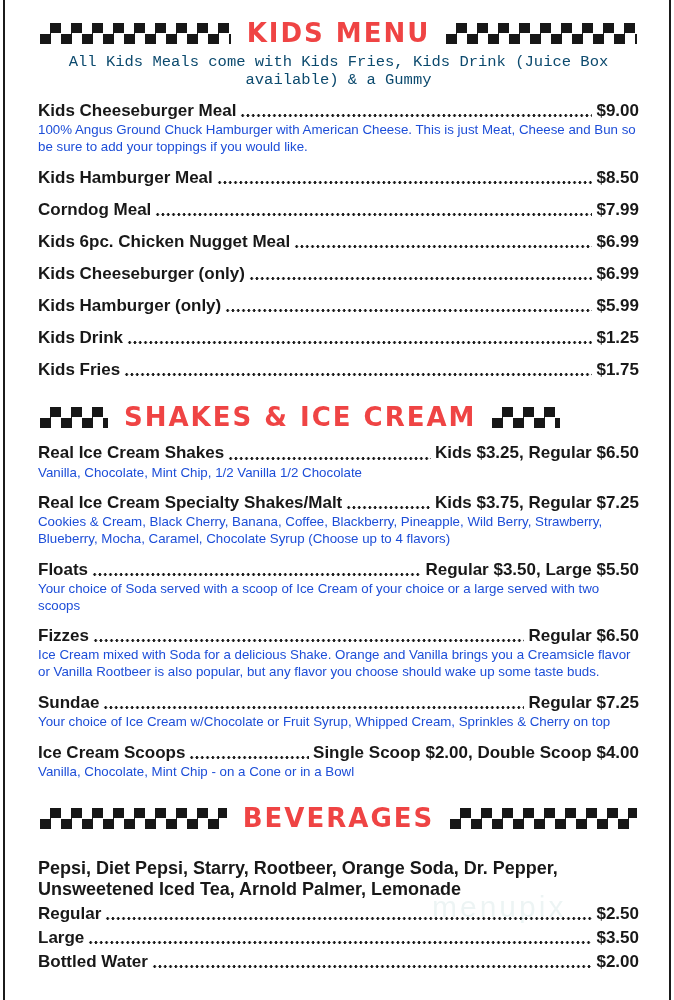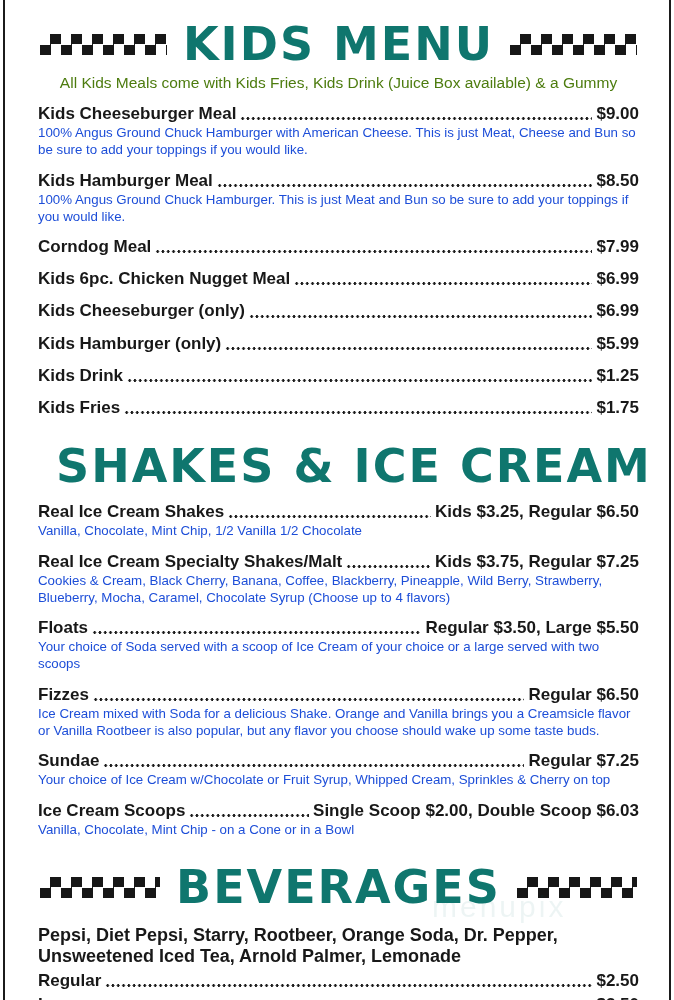--- a/index.html
+++ b/index.html
@@ -23,25 +23,25 @@
     display:flex; align-items:center; gap:16px;
     margin:0 2px 6px 2px;
   }
   .checker {
     flex:1; height:21px;
     background: conic-gradient(#171717 0 25%, transparent 0 50%, #171717 0 75%, transparent 0) 0 0 / 21px 21px;
   }
   .section-title {
     font-family:"DejaVu Sans", sans-serif;
     font-weight:bold;
-    font-size:46px;
+    font-size:26px;
     line-height:1.05;
     letter-spacing:2px;
     white-space:nowrap;
-    color:#0f766e;
+    color:#ef4444;
   }
   .section-note {
     text-align:center;
     font-size:15.5px;
     margin:4px 0 12px 0;
   }
   
   .menu-item { margin-bottom:12px; }
   .menu-item.tight { margin-bottom:4px; }
   .item-row {
@@ -78,38 +78,37 @@
 <body>
 
 <div class="page">
 
   <div class="section">
     <div class="section-header">
       <span class="checker"></span>
       <span class="section-title">KIDS MENU</span>
       <span class="checker"></span>
     </div>
-    <div class="section-note" style="color:#4d7c0f;">All Kids Meals come with Kids Fries, Kids Drink (Juice Box available) &amp; a Gummy</div>
+    <div class="section-note" style="color:#0c4a6e;font-family:Liberation Mono, monospace;">All Kids Meals come with Kids Fries, Kids Drink (Juice Box available) &amp; a Gummy</div>
 
     <div class="menu-item">
       <div class="item-row">
         <span class="item-name">Kids Cheeseburger Meal</span>
         <span class="dots"></span>
         <span class="item-price">$9.00</span>
       </div>
       <div class="item-desc">100% Angus Ground Chuck Hamburger with American Cheese. This is just Meat, Cheese and Bun so be sure to add your toppings if you would like.</div>
     </div>
 
     <div class="menu-item">
       <div class="item-row">
         <span class="item-name">Kids Hamburger Meal</span>
         <span class="dots"></span>
         <span class="item-price">$8.50</span>
       </div>
-      <div class="item-desc">100% Angus Ground Chuck Hamburger. This is just Meat and Bun so be sure to add your toppings if you would like.</div>
     </div>
 
     <div class="menu-item">
       <div class="item-row">
         <span class="item-name">Corndog Meal</span>
         <span class="dots"></span>
         <span class="item-price">$7.99</span>
       </div>
     </div>
 
@@ -203,28 +202,28 @@
         <span class="dots"></span>
         <span class="item-price">Regular $7.25</span>
       </div>
       <div class="item-desc">Your choice of Ice Cream w/Chocolate or Fruit Syrup, Whipped Cream, Sprinkles &amp; Cherry on top</div>
     </div>
 
     <div class="menu-item">
       <div class="item-row">
         <span class="item-name">Ice Cream Scoops</span>
         <span class="dots"></span>
-        <span class="item-price">Single Scoop $2.00, Double Scoop $6.03</span>
+        <span class="item-price">Single Scoop $2.00, Double Scoop $4.00</span>
       </div>
       <div class="item-desc">Vanilla, Chocolate, Mint Chip - on a Cone or in a Bowl</div>
     </div>
   </div>
 
   <div class="section">
-    <div class="section-header" style="margin-bottom:14px;justify-content:space-between;">
+    <div class="section-header" style="margin-bottom:26px;justify-content:space-between;">
       <span class="checker"></span>
       <span class="section-title">BEVERAGES</span>
       <span class="checker"></span>
     </div>
 
     <div class="bev-intro">Pepsi, Diet Pepsi, Starry, Rootbeer, Orange Soda, Dr. Pepper, Unsweetened Iced Tea, Arnold Palmer, Lemonade</div>
 
     <div class="menu-item tight">
       <div class="item-row">
         <span class="item-name">Regular</span>

